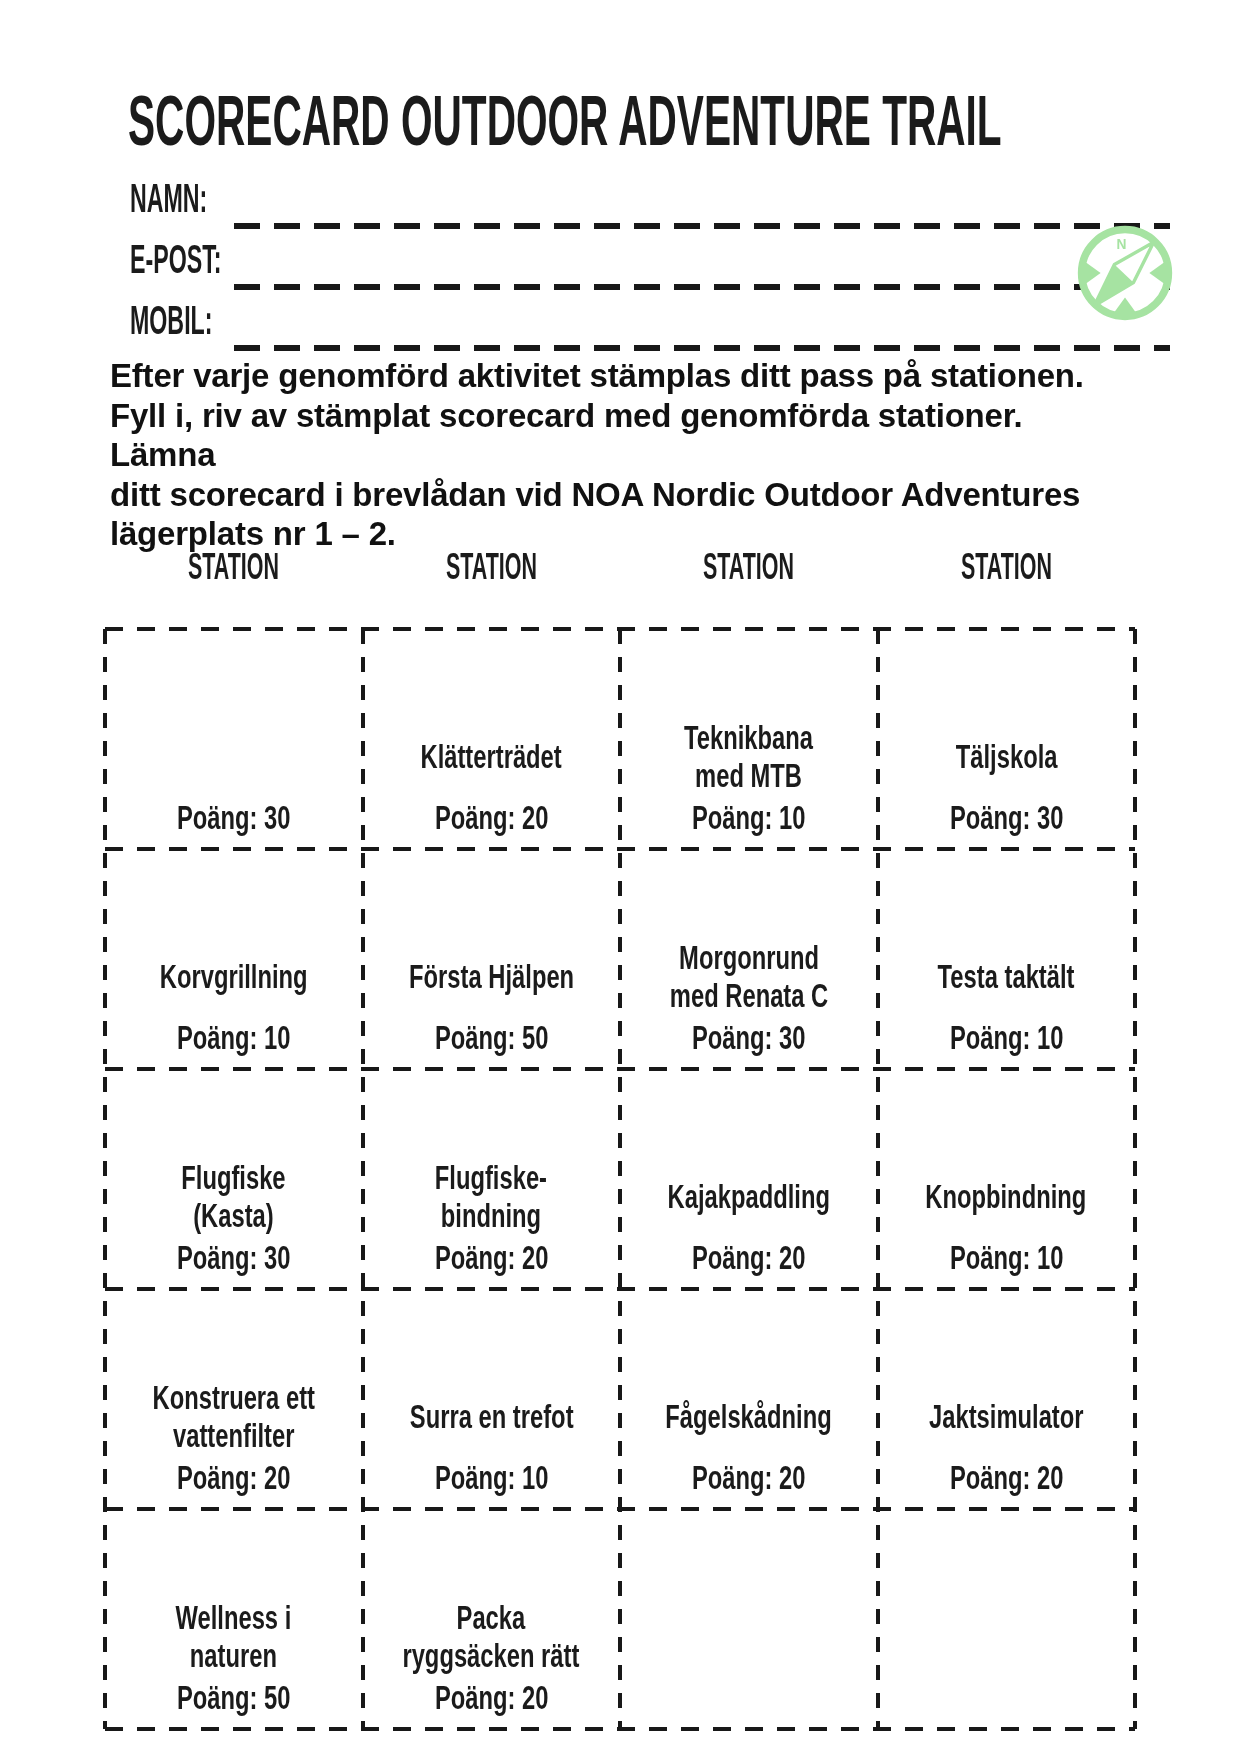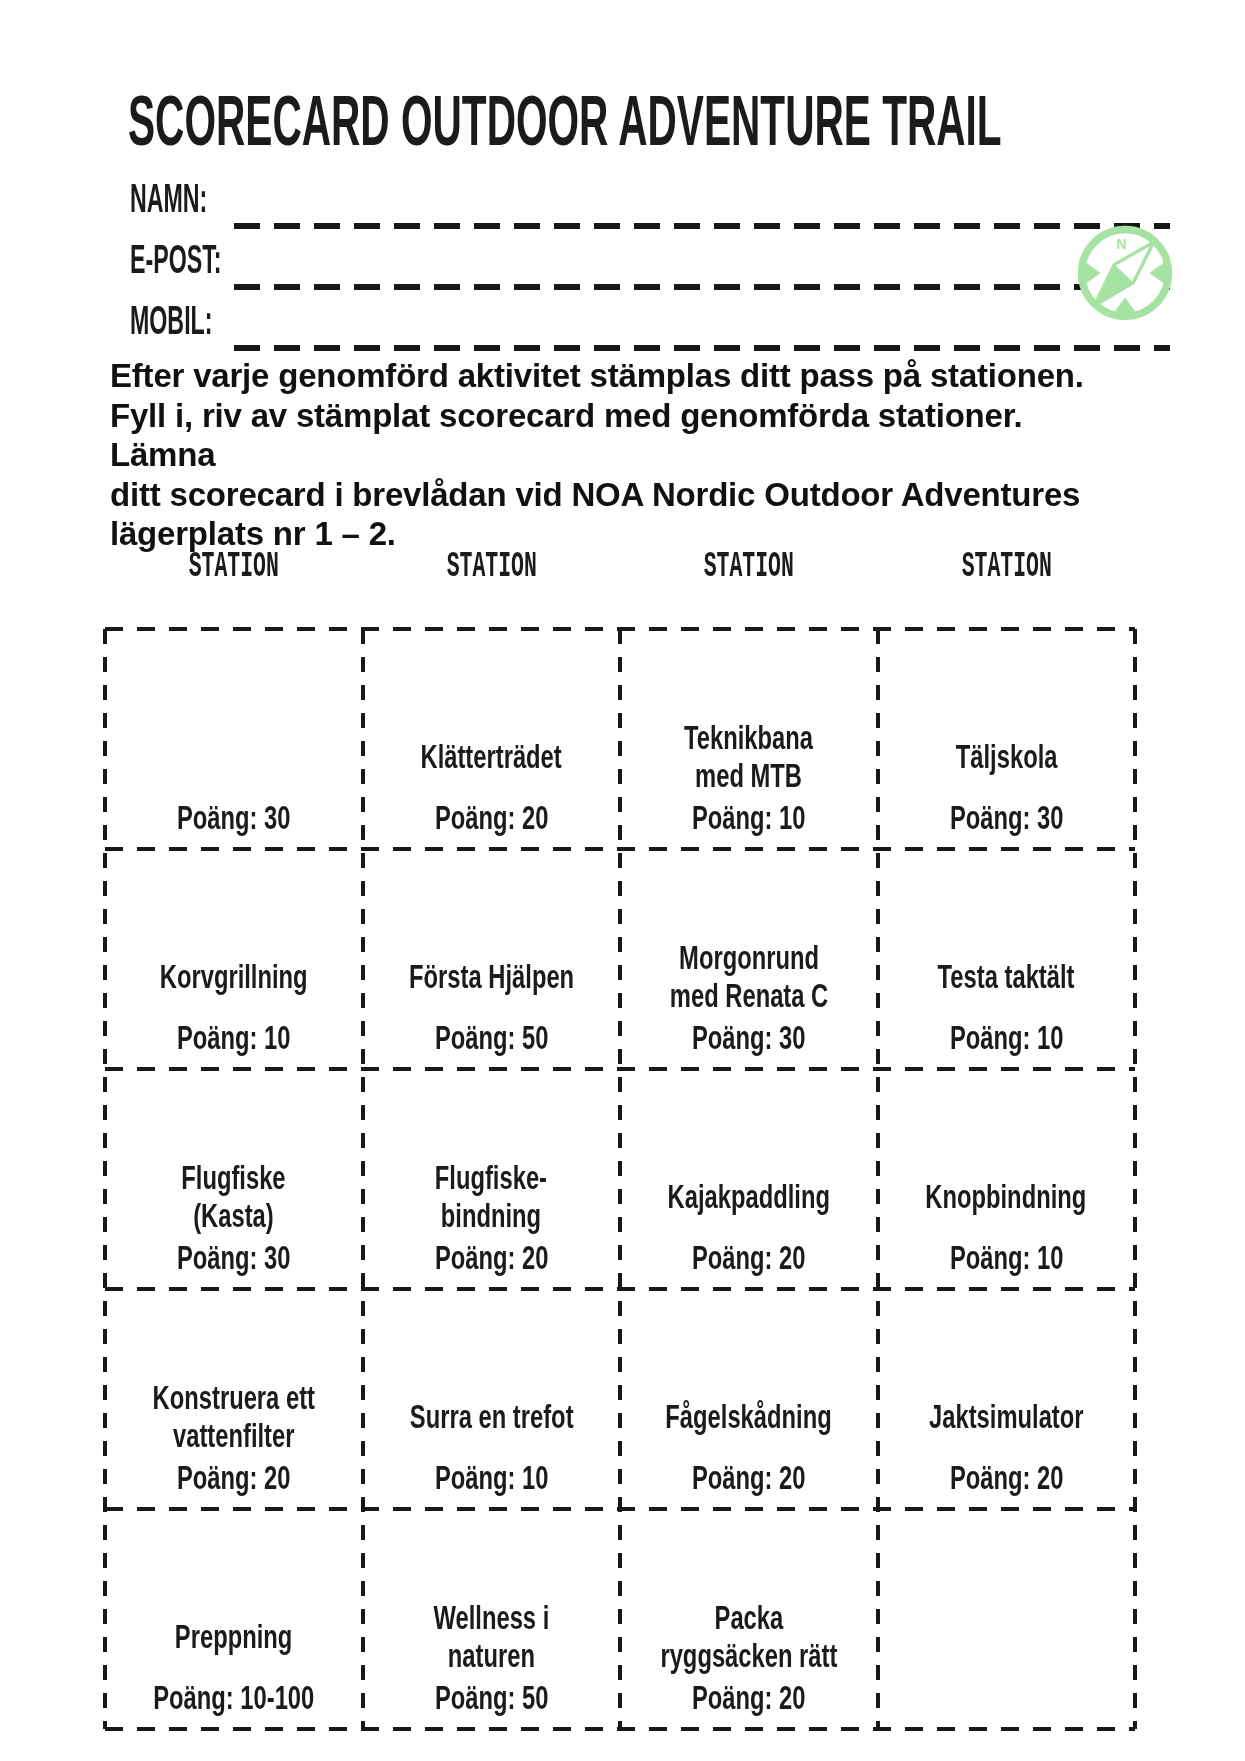--- a/index.html
+++ b/index.html
@@ -34,21 +34,21 @@
   .c-n { fill: var(--compass-green); font-family: "Liberation Sans", sans-serif; font-weight: bold; font-size: 13px; }
 
   .intro {
     position: absolute; left: 110px; top: 328px; width: 990px;
     font-size: 33px; line-height: 1.2; font-weight: 600;
     letter-spacing: -0.2px; white-space: pre-line; color: #111;
   }
 
   .headers {
     position: absolute; left: 105px; top: 520px; width: 1030px;
-    display: grid; grid-template-columns: repeat(4, 1fr); font-family: Liberation Mono, monospace;
+    display: grid; grid-template-columns: repeat(4, 1fr);
   }
   .col-header { text-align: center; font-size: 37px; line-height: 1; }
   .col-header > span { display: inline-block; transform: scaleX(0.58); white-space: nowrap; }
 
   .grid-wrap { position: absolute; left: 105px; top: 601px; width: 1030px; height: 1100px; }
   .grid-cells { position: absolute; inset: 0; display: grid; grid-template-columns: repeat(4, 1fr); grid-auto-rows: 220px; }
   .cell { position: relative; }
   .cell-name-zone {
     position: absolute; left: 2px; right: 2px; top: 84px; bottom: 48px;
     display: flex; align-items: center; justify-content: center;
@@ -208,26 +208,20 @@
       <div class="cell-name-zone">
         <div class="cell-name stamp">Fågelskådning</div>
       </div>
       <div class="cell-points stamp">Poäng: 20</div>
     </div>
         <div class="cell">
       <div class="cell-name-zone">
         <div class="cell-name stamp">Jaktsimulator</div>
       </div>
       <div class="cell-points stamp">Poäng: 20</div>
-    </div>
-        <div class="cell">
-      <div class="cell-name-zone">
-        <div class="cell-name stamp">Preppning</div>
-      </div>
-      <div class="cell-points stamp">Poäng: 10-100</div>
     </div>
         <div class="cell">
       <div class="cell-name-zone">
         <div class="cell-name stamp">Wellness i
 naturen</div>
       </div>
       <div class="cell-points stamp">Poäng: 50</div>
     </div>
         <div class="cell">
       <div class="cell-name-zone">

